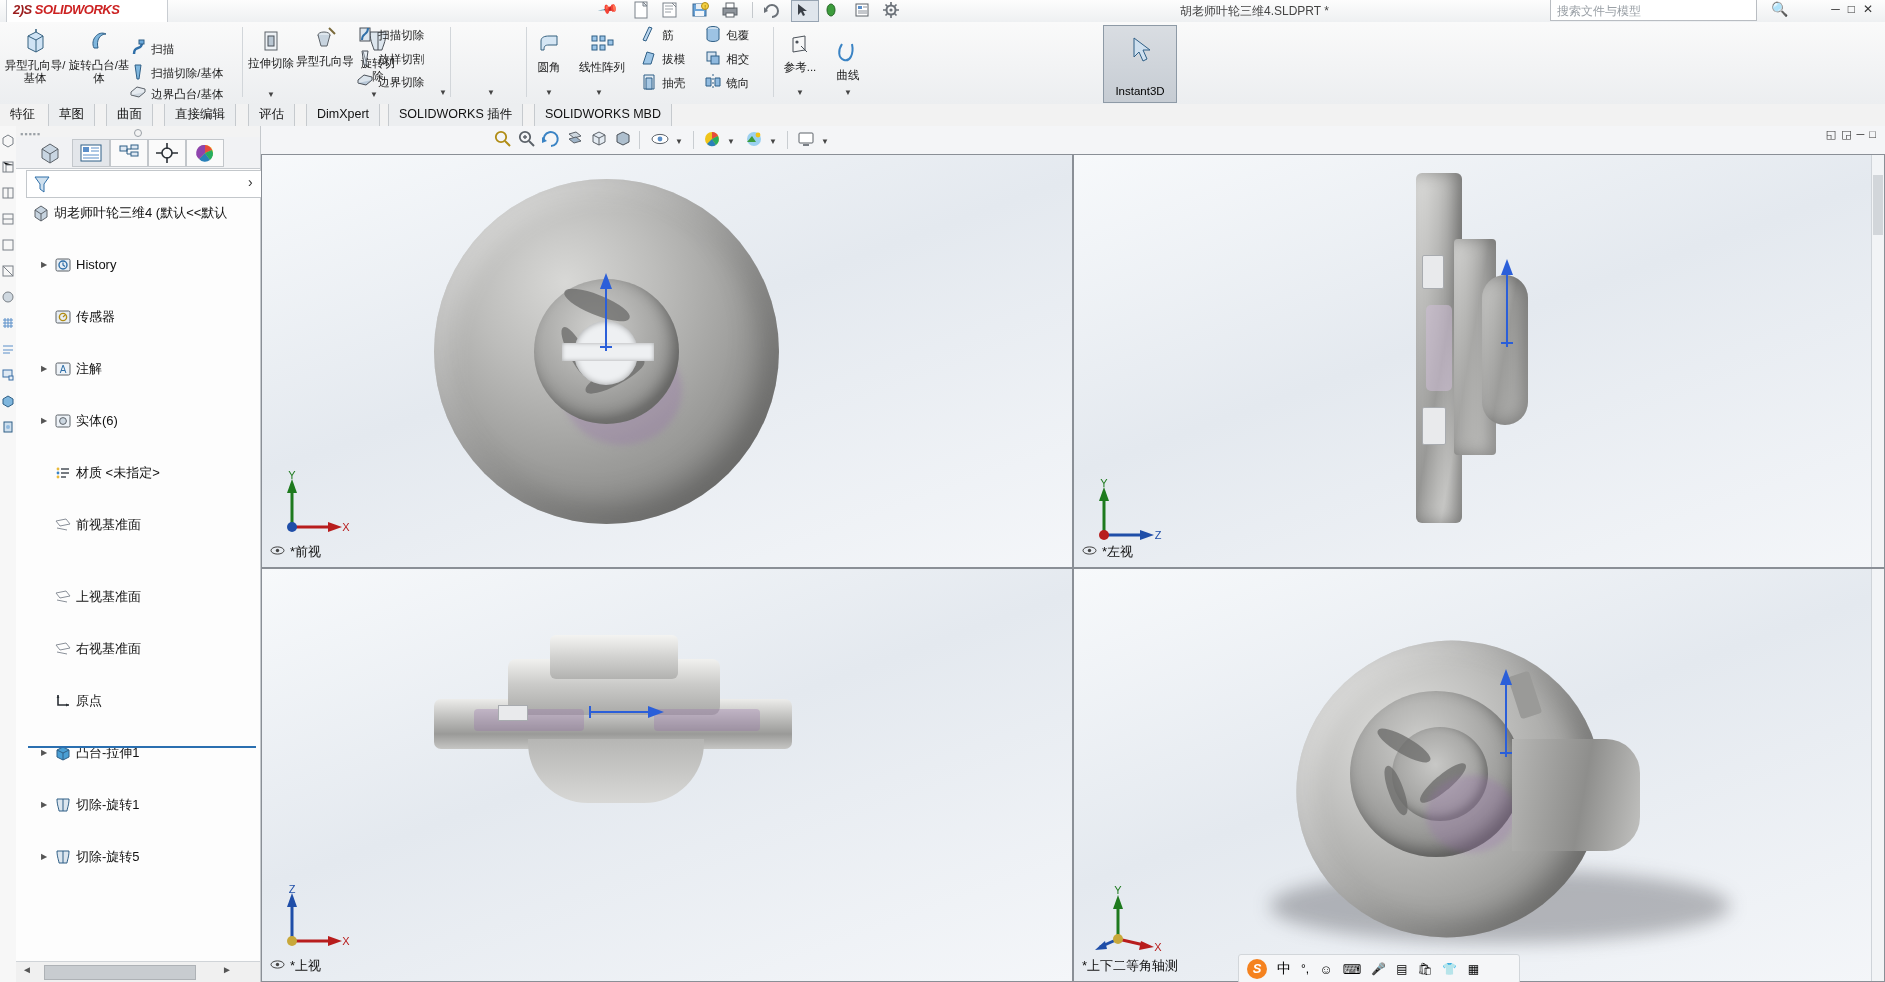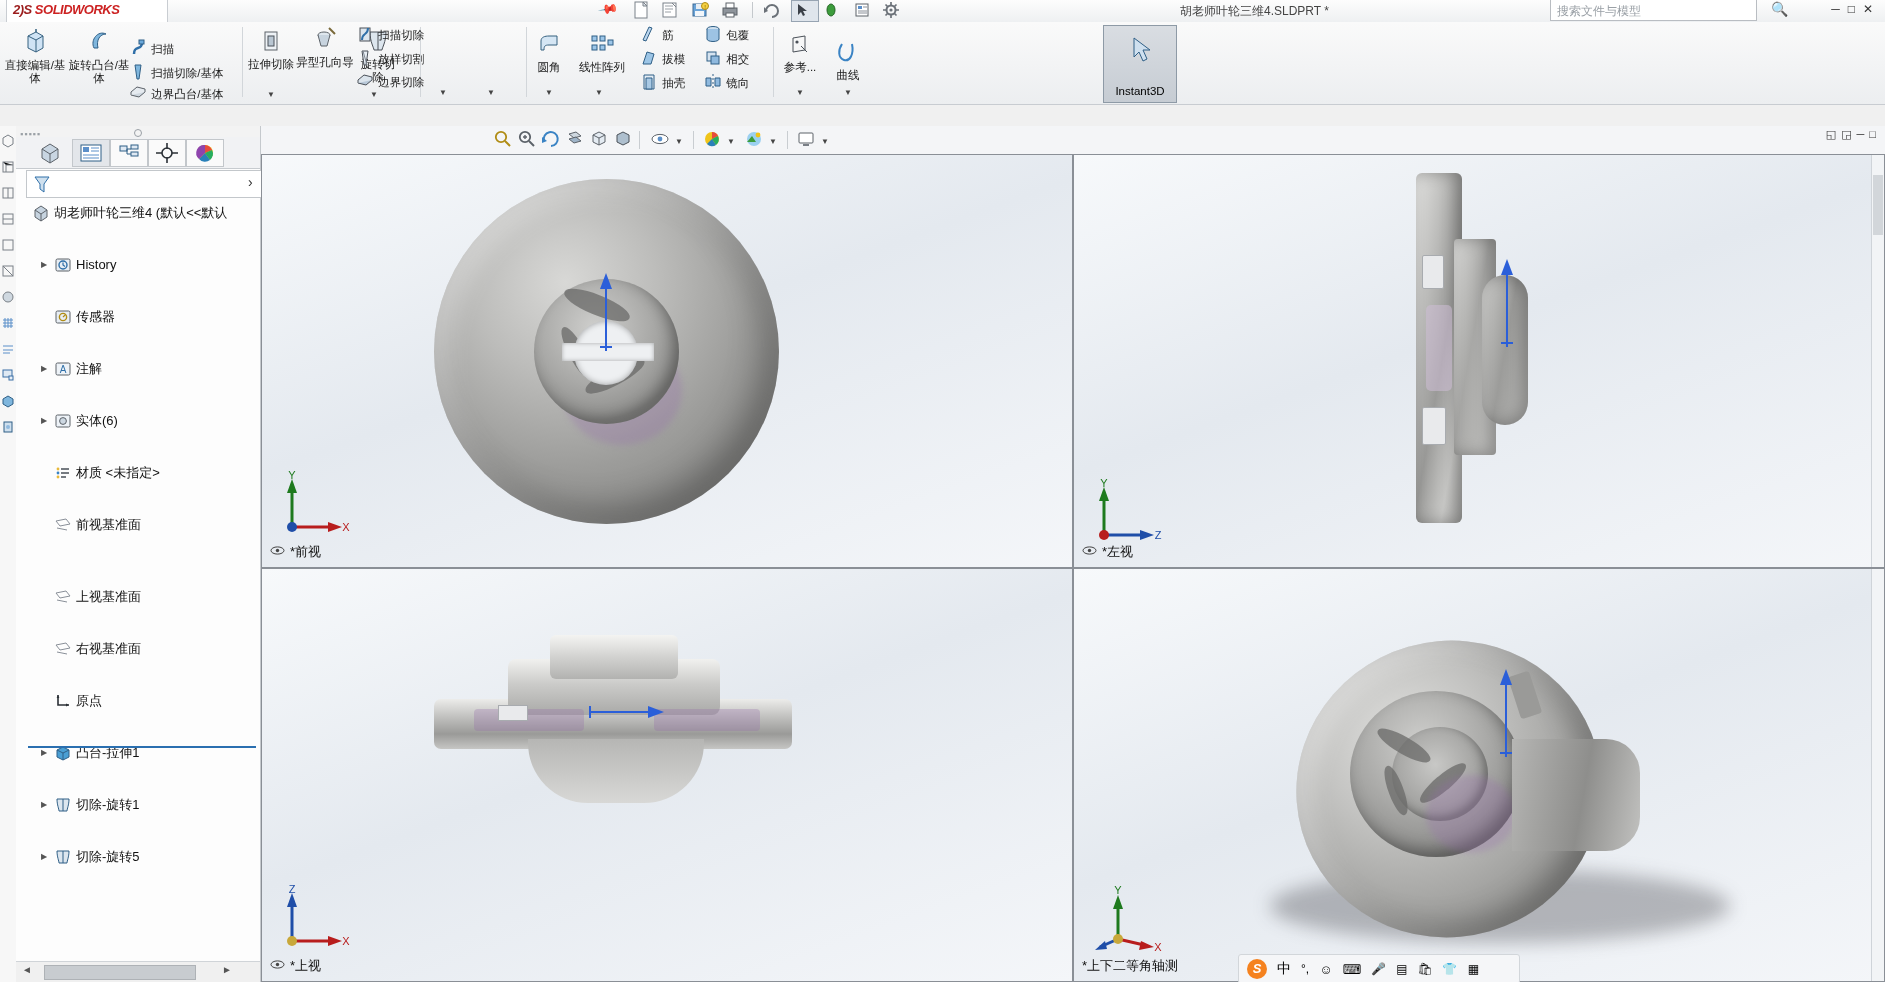--- a/index.html
+++ b/index.html
@@ -210,21 +210,21 @@
     <div class="rgroup" style="left:0;width:243px;">
       <div class="bigbtn" style="left:4px;top:6px;">
         <span class="ico">
           <svg width="30" height="28" viewBox="0 0 30 28">
               <path d="M8 8 L16 4 L23 8 L23 20 L16 24 L8 20 Z" fill="#cfe3f5" stroke="#35607f"></path>
               <path d="M8 8 L16 12 L23 8" fill="none" stroke="#35607f"></path>
               <path d="M16 12 L16 24" stroke="#35607f"></path>
               <path d="M16 4 L16 1" stroke="#35607f" stroke-width="1.5"></path>
             </svg>
         </span>
-        <div class="lbl">直接编辑/基体</div>
+        <div class="lbl">异型孔向导/基体</div>
       </div>
       <div class="bigbtn" style="left:68px;top:6px;">
         <span class="ico">
           <svg width="30" height="28" viewBox="0 0 30 28">
               <path d="M10 20 C6 12 14 2 22 6 C16 6 12 12 14 20 Z" fill="#7fb6dd" stroke="#2f5f86"></path>
             </svg>
         </span>
         <div class="lbl">旋转凸台/基体</div>
       </div>
       <div class="smallbtn" style="left:128px;top:16px;">
@@ -249,21 +249,21 @@
           <svg width="20" height="18" viewBox="0 0 20 18">
               <path d="M3 11 L9 6 L17 8 L11 13 Z" fill="#cfd8e0" stroke="#5c6269"></path>
               <path d="M3 11 L3 8 L9 3 L17 5 L17 8" fill="#e6ebf0" stroke="#5c6269"></path>
             </svg>
         </span>
         <span class="lbl">边界凸台/基体</span>
       </div>
       <div class="vsep"></div>
     </div>
 
-    <div class="rgroup" style="left:244px;width:177px;font-family:Liberation Serif, serif;">
+    <div class="rgroup" style="left:244px;width:207px;">
       <div class="bigbtn" style="left:3px;top:6px;width:48px;">
         <span class="ico">
           <svg width="26" height="26" viewBox="0 0 26 26">
               <rect x="7" y="4" width="12" height="18" fill="#eef2f6" stroke="#5c6269"></rect>
               <rect x="10" y="8" width="6" height="10" fill="#b9c6d2" stroke="#4a5058"></rect>
             </svg>
         </span>
         <div class="lbl">拉伸切除</div>
         <span class="dropcaret" style="left:20px;top:62px;">▼</span>
       </div>
@@ -431,20 +431,30 @@
     <div class="instant3d">
       <span class="ico" style="position:absolute;left:20px;top:8px;">
         <svg width="34" height="34" viewBox="0 0 34 34">
             <path d="M10 4 L10 23 L15 18 L19 27 L23 25 L19 16 L26 16 Z" fill="#cfe0ef" stroke="#2f5f86"></path>
           </svg>
       </span>
       <div class="lbl">Instant3D</div>
     </div>
   </div>
 
+  <div class="tabstrip">
+    <div class="tab first" style="left:0px;">特征</div>
+    <div class="tab" style="left:48px;">草图</div>
+    <div class="tab" style="left:106px;">曲面</div>
+    <div class="tab" style="left:164px;">直接编辑</div>
+    <div class="tab" style="left:248px;">评估</div>
+    <div class="tab" style="left:306px;">DimXpert</div>
+    <div class="tab" style="left:388px;">SOLIDWORKS 插件</div>
+    <div class="tab" style="left:534px;">SOLIDWORKS MBD</div>
+  </div>
 
   <div class="rail">
     <div class="ri" style="top:8px;"><svg width="14" height="14" viewBox="0 0 14 14">
           <path d="M2 4 L7 1 L12 4 L12 10 L7 13 L2 10 Z" fill="none" stroke="#7a8087"></path>
         </svg></div>
     <div class="ri" style="top:34px;"><svg width="14" height="14" viewBox="0 0 14 14">
           <rect x="2" y="2" width="10" height="10" fill="none" stroke="#7a8087"></rect>
           <path d="M2 2 L5 5 L12 5 M5 5 L5 12" stroke="#7a8087"></path>
         </svg></div>
     <div class="ri" style="top:60px;"><svg width="14" height="14" viewBox="0 0 14 14">

